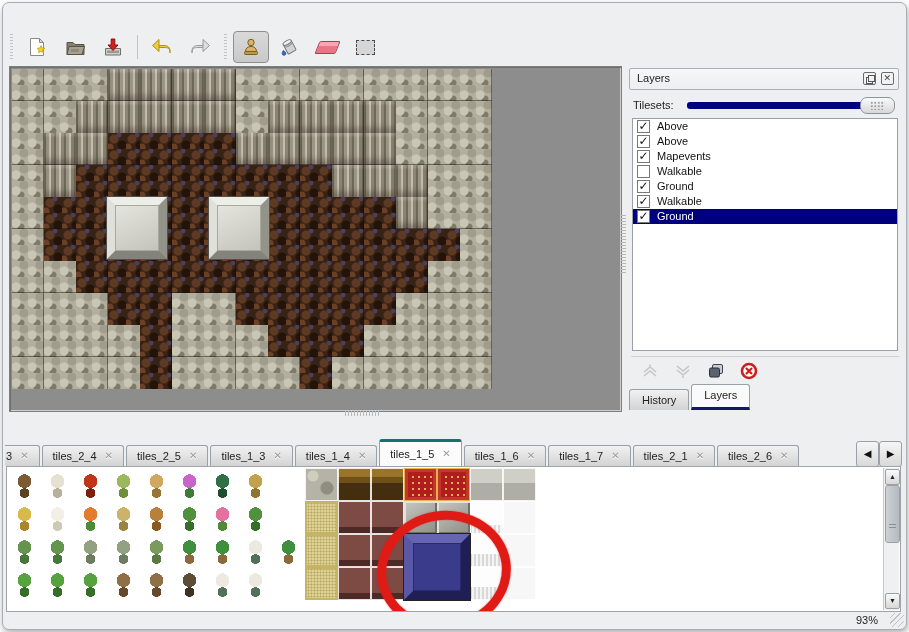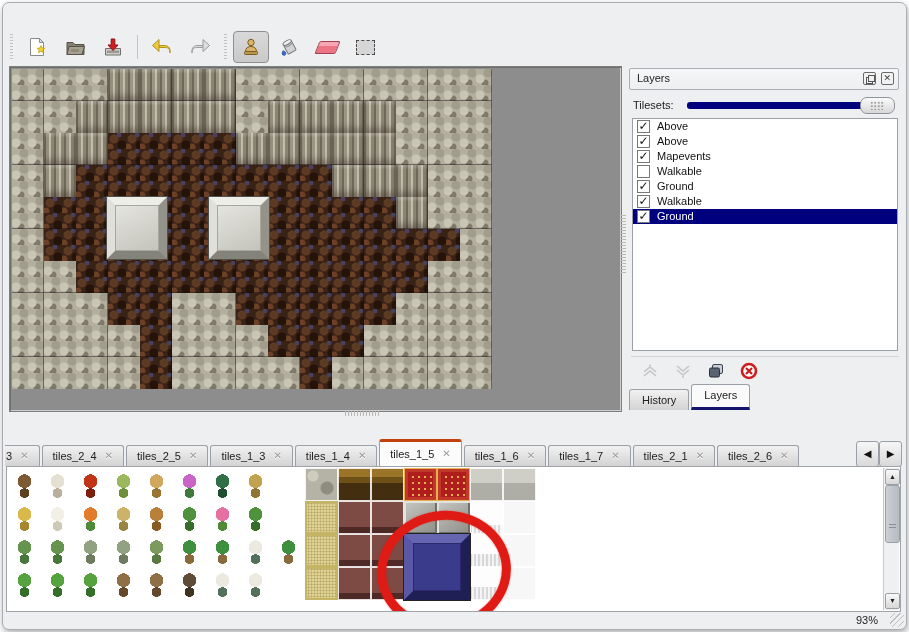--- a/index.html
+++ b/index.html
@@ -75,21 +75,21 @@
   .lp-tab{height:20px;line-height:20px;padding:0 12px;border:1px solid #9aa0a6;border-bottom:none;border-radius:3px 3px 0 0;
      background:linear-gradient(#f1f1f1,#d3d3d3);margin-right:2px;color:#222;}
   .lp-tab.active{height:22px;line-height:21px;background:#fafafa;border-bottom:3px solid #15156b;border-radius:3px 3px 0 0;}
   
   #tilesets-panel{position:absolute;left:2px;top:415px;width:899px;height:195px;}
   #ts-header{left:1px;top:0;width:895px;}
   #ts-tabbar{position:absolute;left:0;top:21px;right:48px;height:27px;display:flex;align-items:flex-end;overflow:hidden;font-size:11px;}
   .ts-tab{flex:0 0 auto;height:20px;line-height:20px;padding:0 10px;margin-right:2px;border:1px solid #9aa0a6;border-bottom:none;
      border-radius:3px 3px 0 0;background:linear-gradient(#f1f1f1,#d3d3d3);color:#222;display:flex;align-items:center;gap:8px;}
   .ts-tab.first{margin-left:-10px;}
-  .ts-tab.active{height:24px;background:#fbfbfb;border-top:3px solid #c2410c;}
+  .ts-tab.active{height:24px;background:#fbfbfb;border-top:3px solid #0f766e;}
   .tab-x{color:#9a9a9a;font-weight:bold;font-size:10px;text-shadow:0 1px 0 #fff;}
   .tab-arrow{position:absolute;top:23px;width:21px;height:24px;border:1px solid #9aa0a6;border-radius:3px;
      background:linear-gradient(#f6f6f6,#d9d9d9);text-align:center;line-height:23px;font-size:10px;color:#111;}
   #ts-content{position:absolute;left:1px;top:48px;width:893px;height:144px;background:#fff;border:1px solid #a0a4a8;overflow:hidden;}
   .ts-tile{position:absolute;width:33px;height:33px;background:#fff;}
   .ts-sprite{background-repeat:no-repeat;background-image:
      radial-gradient(ellipse 11px 11px at 50% 40%,var(--a) 0 62%,transparent 63%),
      radial-gradient(ellipse 8px 8px at 50% 76%,var(--b) 0 60%,transparent 61%);}
   .flat{box-shadow:inset 0 0 0 1px rgba(255,255,255,.85);}
   .k-stonetile{background:#b5b3a5;background-image:radial-gradient(circle at 8px 8px,#cfcdbd 0 5px,transparent 6px),radial-gradient(circle at 22px 20px,#8f8d7f 0 6px,transparent 7px);}

